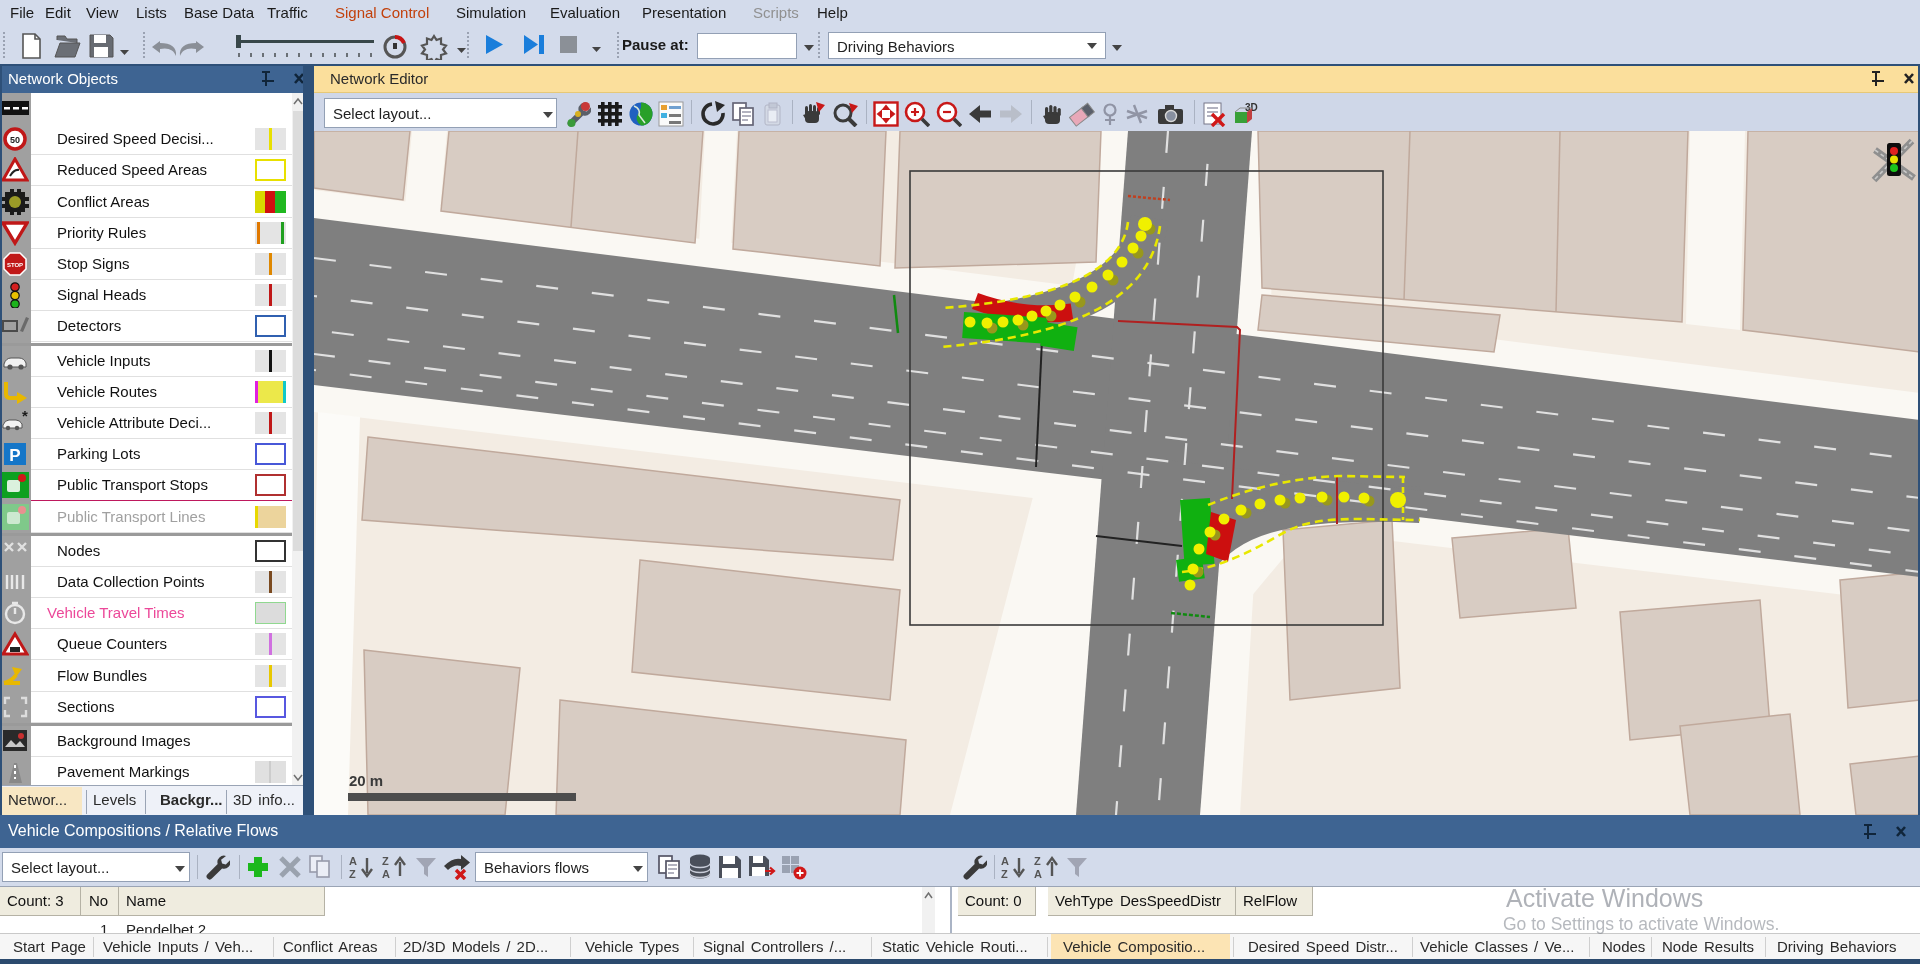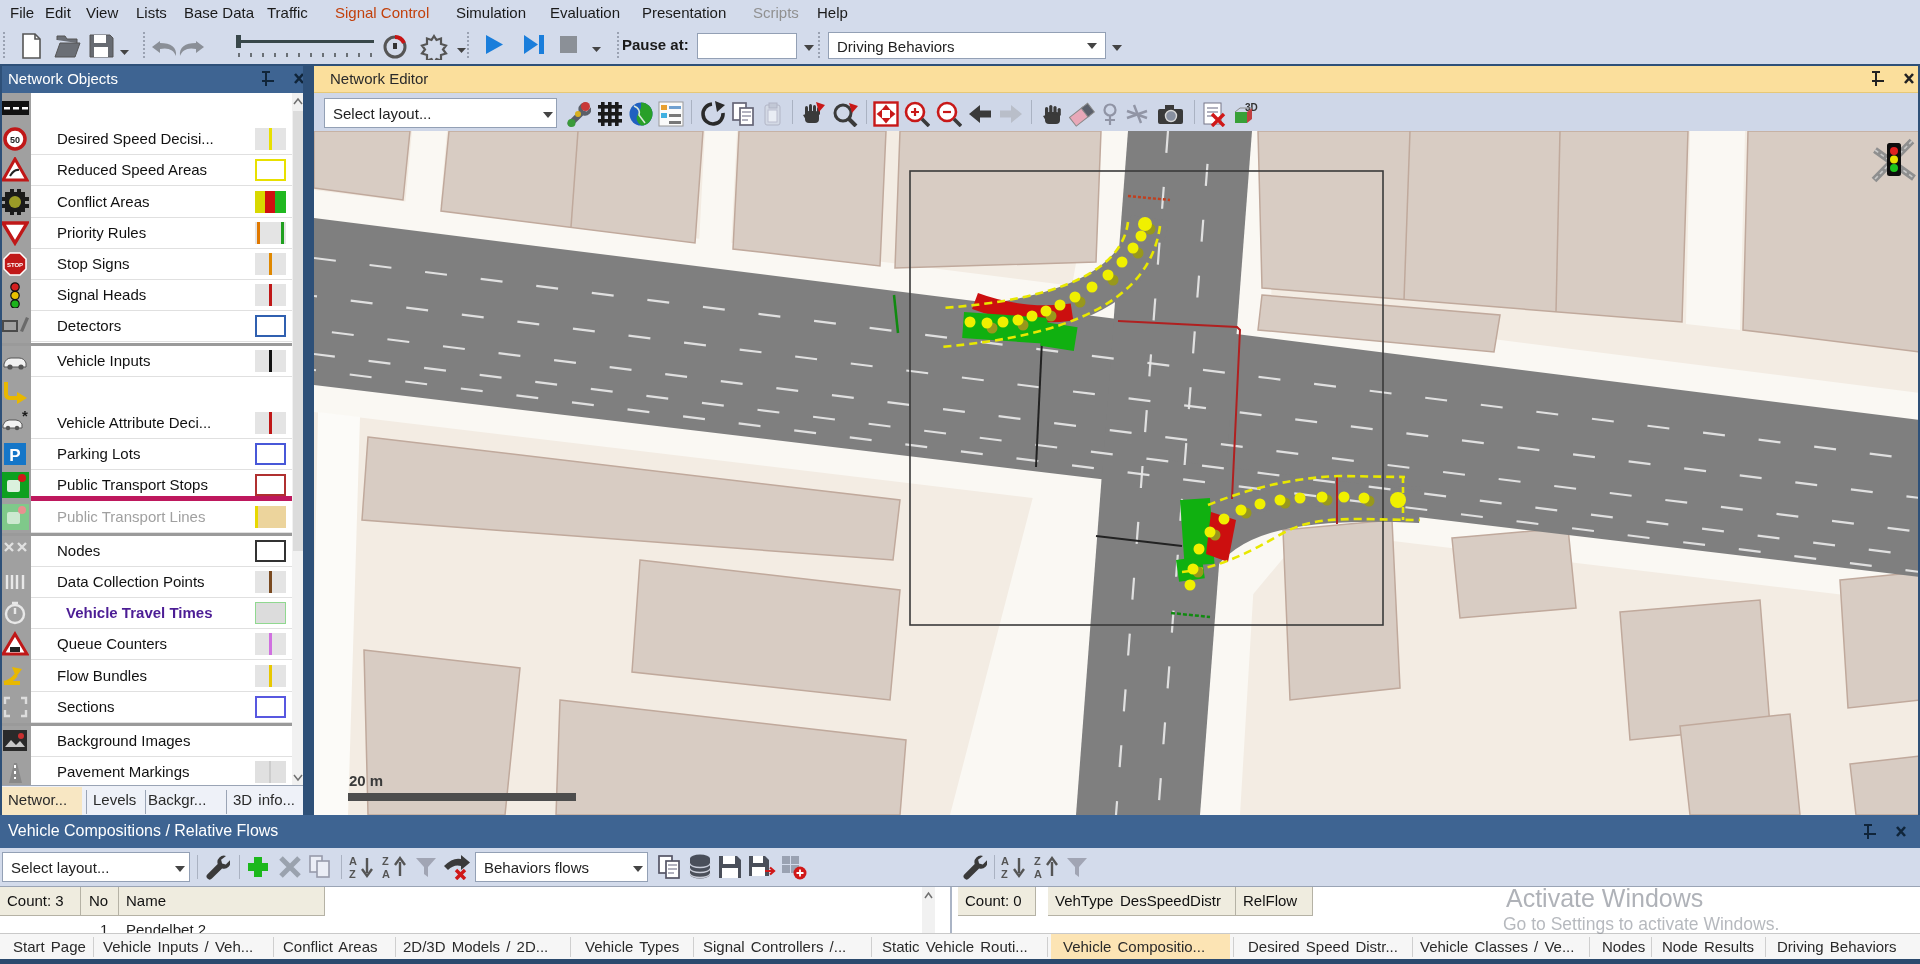--- a/index.html
+++ b/index.html
@@ -190,20 +190,24 @@
 <span class="row-text" style="left:26px;color:#111;">Vehicle Inputs</span>
 <div style="position:absolute;left:224px;top:4px;width:31px;height:22px;background:#e4e4e4;">
         <div style="position:absolute;left:14px;top:0;width:3px;height:22px;background:#111;"></div>
       </div>
 </div>
 <div class="abs" style="left:2px;top:282px;"><svg width="27" height="26" viewBox="0 0 27 26">
         <path d="M2 16 q2 -6 7 -6 h8 q5 0 7 5 v4 h-22 z" fill="#f2f2f2" stroke="#555"></path>
         <circle cx="8" cy="19" r="2.6" fill="#555"></circle>
         <circle cx="19" cy="19" r="2.6" fill="#555"></circle>
       </svg></div>
+<div class="abs" style="left:31px;top:311px;width:261px;height:31px;background:#fff;border-bottom:1px solid #e0e0e0;">
+<span class="row-text" style="left:26px;color:#111;">Vehicle Routes</span>
+<div style="position:absolute;left:224px;top:4px;width:31px;height:22px;background:#ece84a;border-left:3px solid #e020e0;border-right:3px solid #10c8c8;"></div>
+</div>
 <div class="abs" style="left:2px;top:313px;"><svg width="27" height="26" viewBox="0 0 27 26">
         <path d="M4 3 v12 q0 4 5 4 h8" fill="none" stroke="#e8b800" stroke-width="4"></path>
         <path d="M15 13 l10 6 l-10 6 z" fill="#e8b800"></path>
       </svg></div>
 <div class="abs" style="left:31px;top:342px;width:261px;height:31px;background:#fff;border-bottom:1px solid #e0e0e0;">
 <span class="row-text" style="left:26px;color:#111;">Vehicle Attribute Deci...</span>
 <div style="position:absolute;left:224px;top:4px;width:31px;height:22px;background:#e4e4e4;">
         <div style="position:absolute;left:14px;top:0;width:3px;height:22px;background:#c01818;"></div>
       </div>
 </div>
@@ -214,21 +218,21 @@
         <text x="20" y="11" font-size="15" fill="#1a1a1a" font-weight="bold">*</text>
       </svg></div>
 <div class="abs" style="left:31px;top:373px;width:261px;height:31px;background:#fff;border-bottom:1px solid #e0e0e0;">
 <span class="row-text" style="left:26px;color:#111;">Parking Lots</span>
 <div style="position:absolute;left:224px;top:4px;width:31px;height:22px;background:#fff;border:2px solid #4858d8;"></div>
 </div>
 <div class="abs" style="left:2px;top:375px;"><svg width="27" height="26" viewBox="0 0 27 26">
         <rect x="2" y="2" width="22" height="22" fill="#1576c8"></rect>
         <text x="13" y="20" font-size="17" text-anchor="middle" fill="#fff" font-weight="bold">P</text>
       </svg></div>
-<div class="abs" style="left:31px;top:404px;width:261px;height:31px;background:#fff;border-bottom:5px solid #be185d;">
+<div class="abs" style="left:31px;top:404px;width:261px;height:31px;background:#fff;border-bottom:1px solid #be185d;">
 <span class="row-text" style="left:26px;color:#111;">Public Transport Stops</span>
 <div style="position:absolute;left:224px;top:4px;width:31px;height:22px;background:#fff;border:2px solid #b03030;"></div>
 </div>
 <div class="abs" style="left:2px;top:406px;"><svg width="27" height="26" viewBox="0 0 27 26">
         <rect x="0" y="0" width="27" height="26" fill="#0ea020"></rect>
         <rect x="5" y="8" width="13" height="12" rx="2" fill="#fff" opacity="0.85"></rect>
         <circle cx="20" cy="6" r="4" fill="#d01818"></circle>
       </svg></div>
 <div class="abs" style="left:31px;top:436px;width:261px;height:31px;background:#fff;border-bottom:1px solid #e0e0e0;text-align:right;">
 <span class="row-text" style="left:26px;color:#a0a0a0;">Public Transport Lines</span>
@@ -252,21 +256,21 @@
 <div style="position:absolute;left:224px;top:4px;width:31px;height:22px;background:#e4e4e4;">
         <div style="position:absolute;left:14px;top:0;width:3px;height:22px;background:#7a4a20;"></div>
       </div>
 </div>
 <div class="abs" style="left:2px;top:503px;"><svg width="27" height="26" viewBox="0 0 27 26">
         <g stroke="#e8e8e8" stroke-width="2.4">
           <path d="M5 6 v14 M10 6 v14 M15 6 v14 M21 6 v14"></path>
         </g>
       </svg></div>
 <div class="abs" style="left:31px;top:532px;width:261px;height:31px;background:#fff;border-bottom:1px solid #e0e0e0;">
-<span class="row-text" style="left:35px;color:#4c1d95;font-weight:bold;">Vehicle Travel Times</span>
+<span class="row-text" style="left:16px;color:#ec4899;">Vehicle Travel Times</span>
 <div style="position:absolute;left:224px;top:4px;width:31px;height:22px;background:#dcdcdc;border:1px solid #90d890;"></div>
 </div>
 <div class="abs" style="left:2px;top:534px;"><svg width="27" height="26" viewBox="0 0 27 26">
         <circle cx="13" cy="14" r="9" fill="none" stroke="#e8e8e8" stroke-width="2.4"></circle>
         <path d="M13 14 v-6 M10 3 h6" stroke="#e8e8e8" stroke-width="2.4"></path>
       </svg></div>
 <div class="abs" style="left:31px;top:563px;width:261px;height:31px;background:#fff;border-bottom:1px solid #e0e0e0;">
 <span class="row-text" style="left:26px;color:#111;">Queue Counters</span>
 <div style="position:absolute;left:224px;top:4px;width:31px;height:22px;background:#e4e4e4;">
         <div style="position:absolute;left:14px;top:0;width:3px;height:22px;background:#d070e0;"></div>
@@ -319,21 +323,21 @@
   <div class="abs" style="left:1px;top:18px;width:10px;height:440px;background:#dcdcdc;"></div>
   <svg class="abs" style="left:0;top:0;" width="12" height="694">
         <path d="M2 11 l4 -5 l4 5" stroke="#707070" stroke-width="1.5" fill="none"></path>
   <path d="M2 682 l4 5 l4 -5" stroke="#707070" stroke-width="1.5" fill="none"></path>
       </svg>
 </div>
 <div class="abs" style="left:0;top:719px;width:314px;height:30px;background:#eef1f8;border-top:1px solid #9aa4b5;">
   <div class="abs" style="left:2px;top:1px;width:80px;height:29px;background:#f8e7c3;"></div>
   <span class="abs tabtxt" style="left:8px;">Networ...</span>
   <span class="abs tabtxt" style="left:93px;">Levels</span>
-  <span class="abs tabtxt" style="left:148px;">Backgr...</span>
+  <span class="abs tabtxt" style="left:160px;font-weight:bold;">Backgr...</span>
   <span class="abs tabtxt" style="left:233px;">3D info...</span>
   <div class="vsep" style="left:86px;top:4px;height:24px;background:#9aa4b5;"></div>
   <div class="vsep" style="left:145px;top:4px;height:24px;background:#9aa4b5;"></div>
   <div class="vsep" style="left:226px;top:4px;height:24px;background:#9aa4b5;"></div>
 </div>
 </div>
 <div class="abs" style="left:303px;top:66px;width:11px;height:749px;background:#2e5078;"></div>
 <div class="abs" style="left:0;top:66px;width:2px;height:749px;background:#2e5078;"></div>
 <div class="abs" style="left:1918px;top:66px;width:2px;height:749px;background:#2e5078;"></div>
 <div class="abs" style="left:314px;top:66px;width:1604px;height:749px;">

